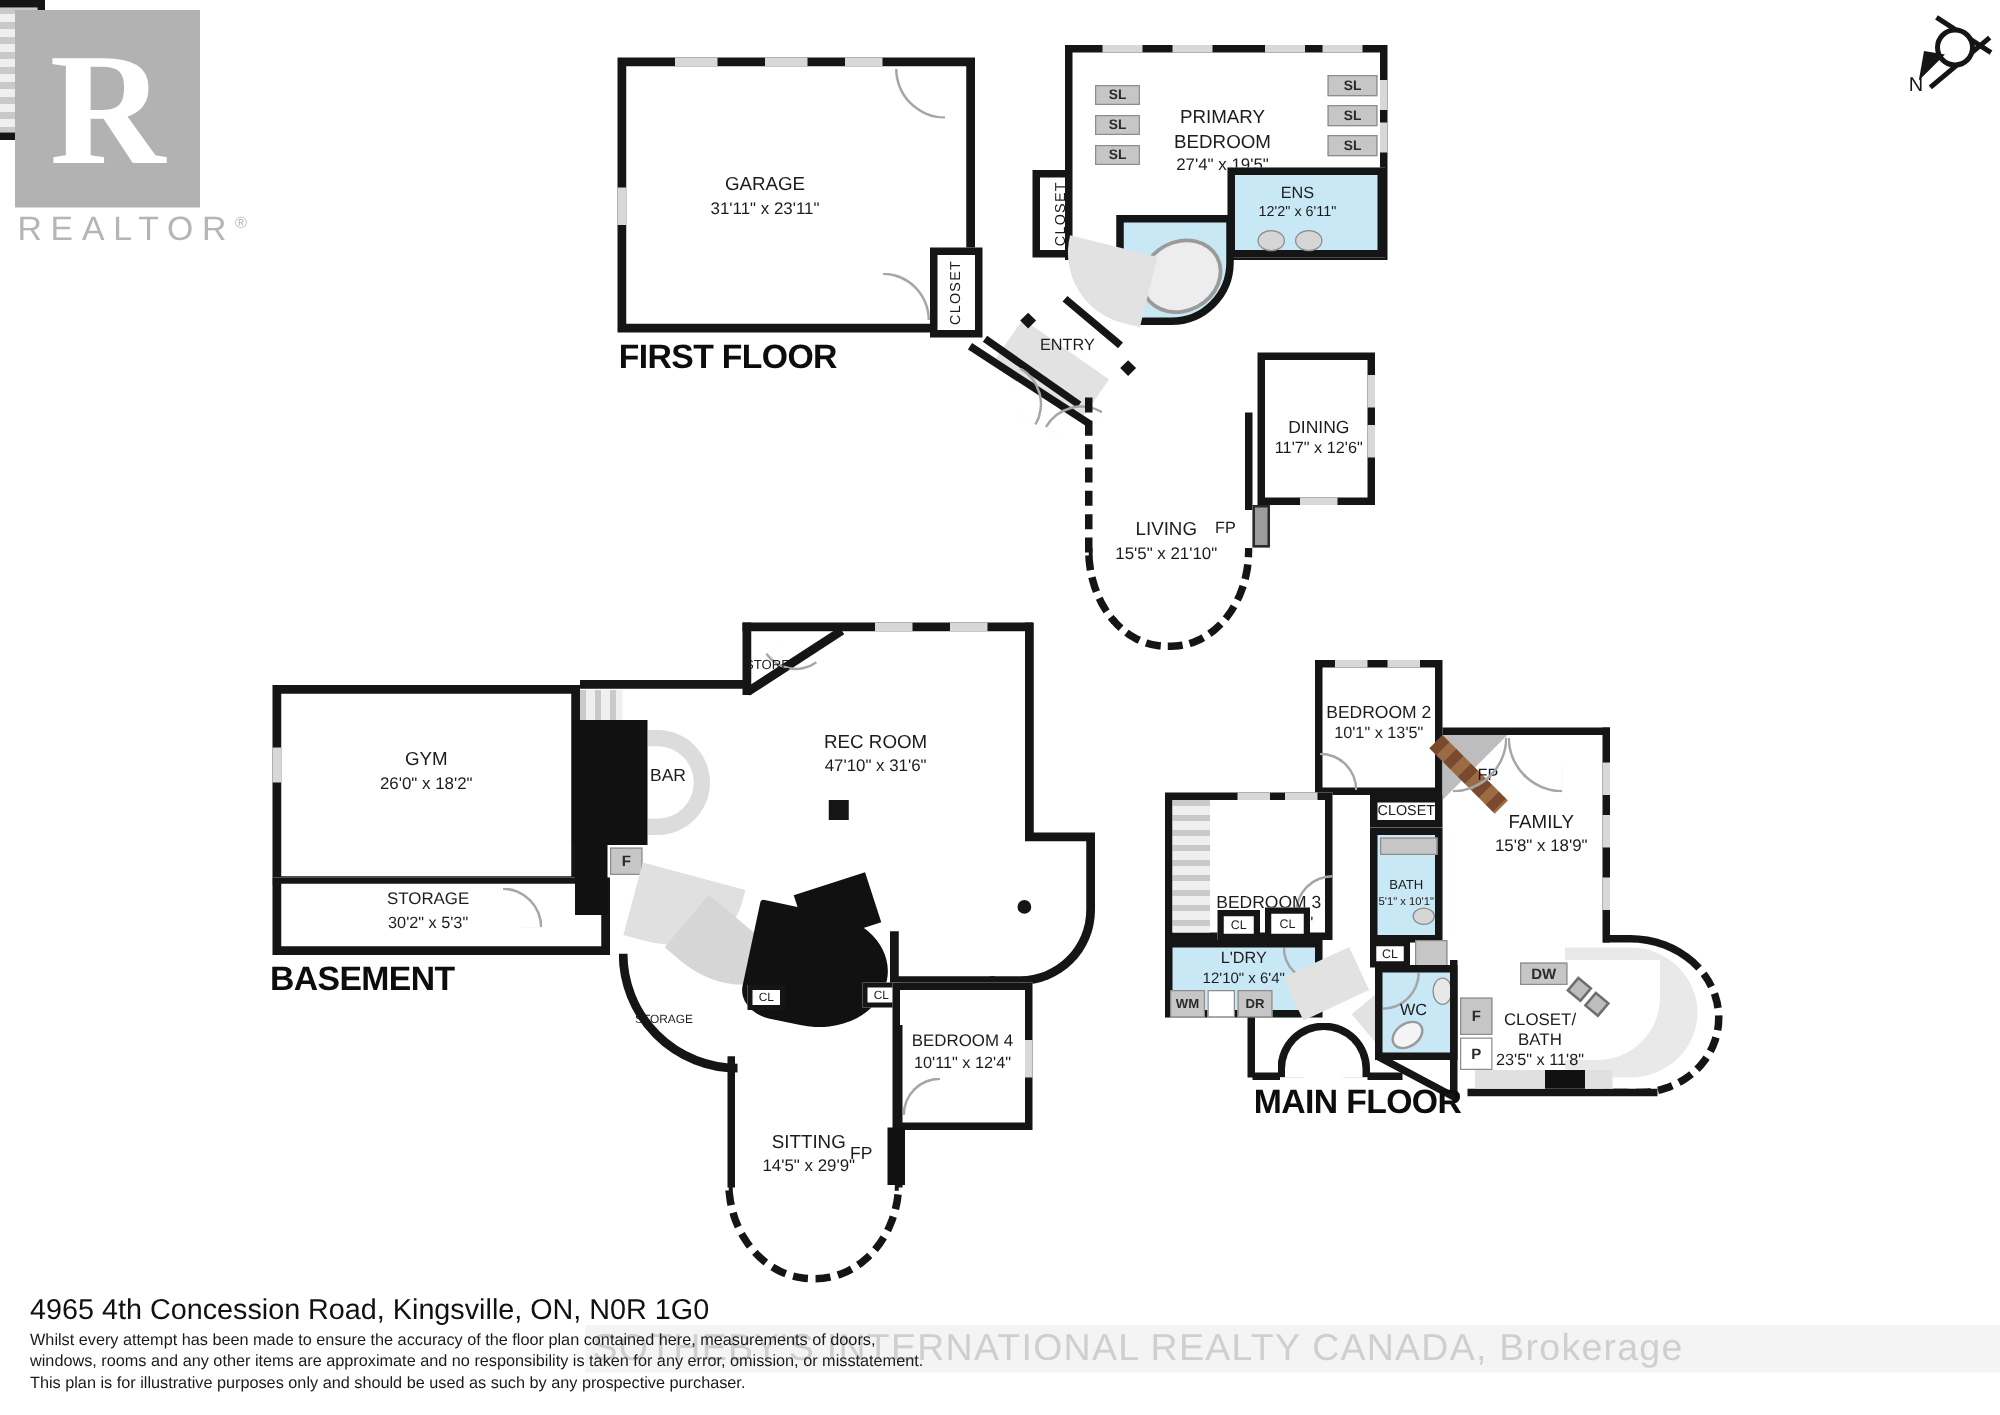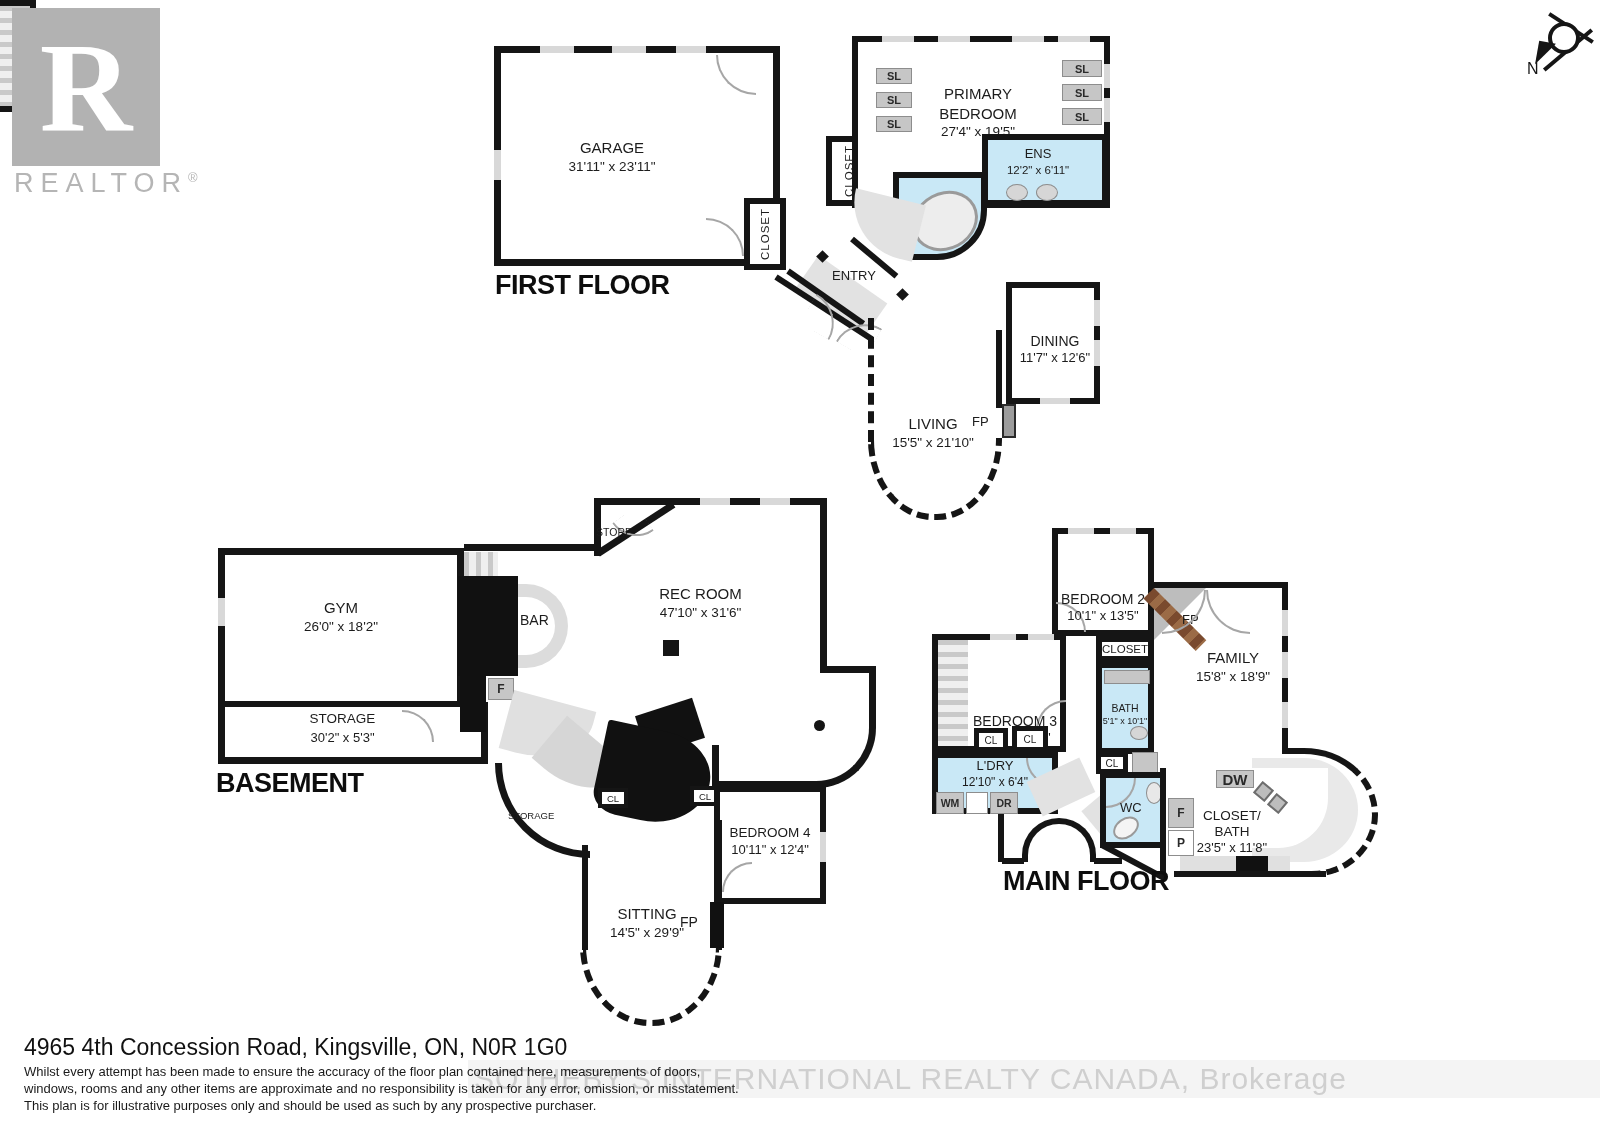--- a/index.html
+++ b/index.html
@@ -206,21 +206,21 @@
   </div>
   <div class="ff-fp"></div>
   <div class="small-label" style="left:972px;top:414px;font-size:13px;">FP</div>
 
   <div class="floor-title" style="left:495px;top:270px;">FIRST FLOOR</div>
 
   <div class="room mf-bed2"></div>
   <div class="win" style="left:1068px;top:528px;width:26px;height:6px;"></div>
   <div class="win" style="left:1110px;top:528px;width:26px;height:6px;"></div>
   <div class="arc arc-tr" style="left:1056px;top:602px;width:30px;height:30px;"></div>
-  <div class="rlabel" style="left:1048px;top:590px;width:110px;">
+  <div class="rlabel" style="left:1048px;top:560px;width:110px;">
     <div class="rname" style="font-size:14px;">BEDROOM 2</div>
     <div class="rdims" style="font-size:13px;">10'1" x 13'5"</div>
   </div>
 
   <div class="mf-fp-tri"></div>
   <div class="mf-fp-diag"></div>
   <div class="small-label" style="left:1182px;top:612px;font-size:13px;">FP</div>
 
   <div class="wall" style="left:1154px;top:582px;width:134px;height:6px;"></div>
   <div class="arc arc-br" style="left:1162px;top:590px;width:44px;height:44px;"></div>
@@ -282,21 +282,21 @@
   <div class="sink" style="left:1146px;top:782px;width:14px;height:20px;background:#e8e8e8;"></div>
   <div class="small-label" style="left:1120px;top:800px;font-size:13px;">WC</div>
 
   <div class="wall" style="left:1160px;top:768px;width:6px;height:109px;"></div>
   <div class="mf-counter-arc"></div>
   <div class="mf-counter-arc-in"></div>
   <div class="mf-bay"></div>
   <div class="wall" style="left:1174px;top:871px;width:152px;height:6px;"></div>
   <div class="mf-bottom-counter"></div>
   <div class="cooktop"></div>
-  <div class="chip" style="left:1216px;top:770px;width:38px;height:18px;font-size:15px;">DW</div>
+  <div class="chip" style="left:1216px;top:770px;width:38px;height:18px;font-size:12px;">DW</div>
   <div class="stove-sq" style="left:1256px;top:784px;"></div>
   <div class="stove-sq" style="left:1270px;top:796px;"></div>
   <div class="chip" style="left:1168px;top:798px;width:26px;height:30px;font-size:12px;">F</div>
   <div class="chip white" style="left:1168px;top:830px;width:26px;height:26px;font-size:12px;">P</div>
   <div class="rlabel" style="left:1167px;top:808px;width:130px;line-height:1.2;">
     <div class="rname" style="font-size:13.5px;">CLOSET/</div>
     <div class="rname" style="font-size:13.5px;">BATH</div>
     <div class="rdims" style="font-size:13px;">23'5" x 11'8"</div>
   </div>
 

